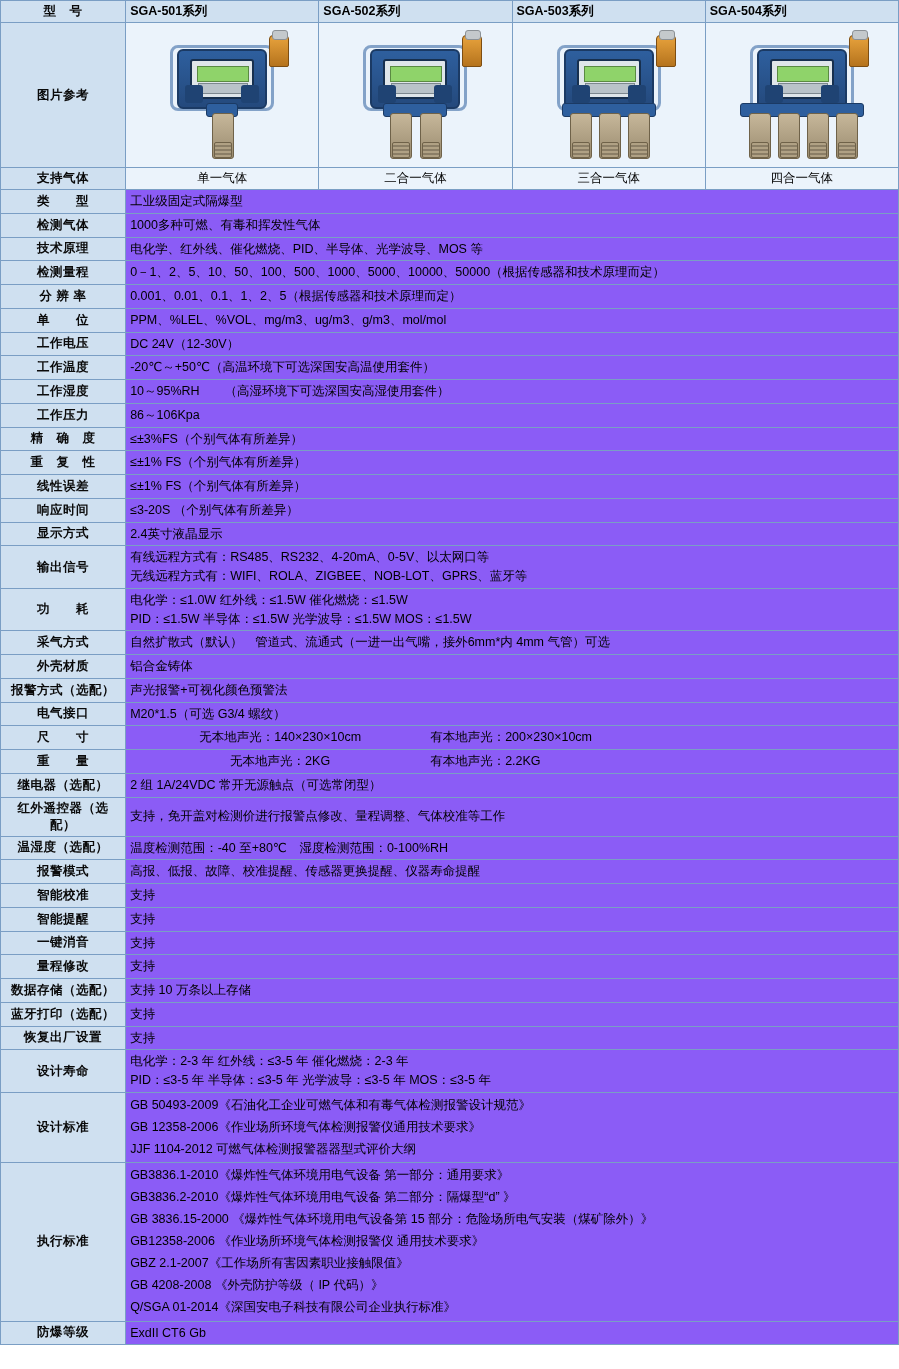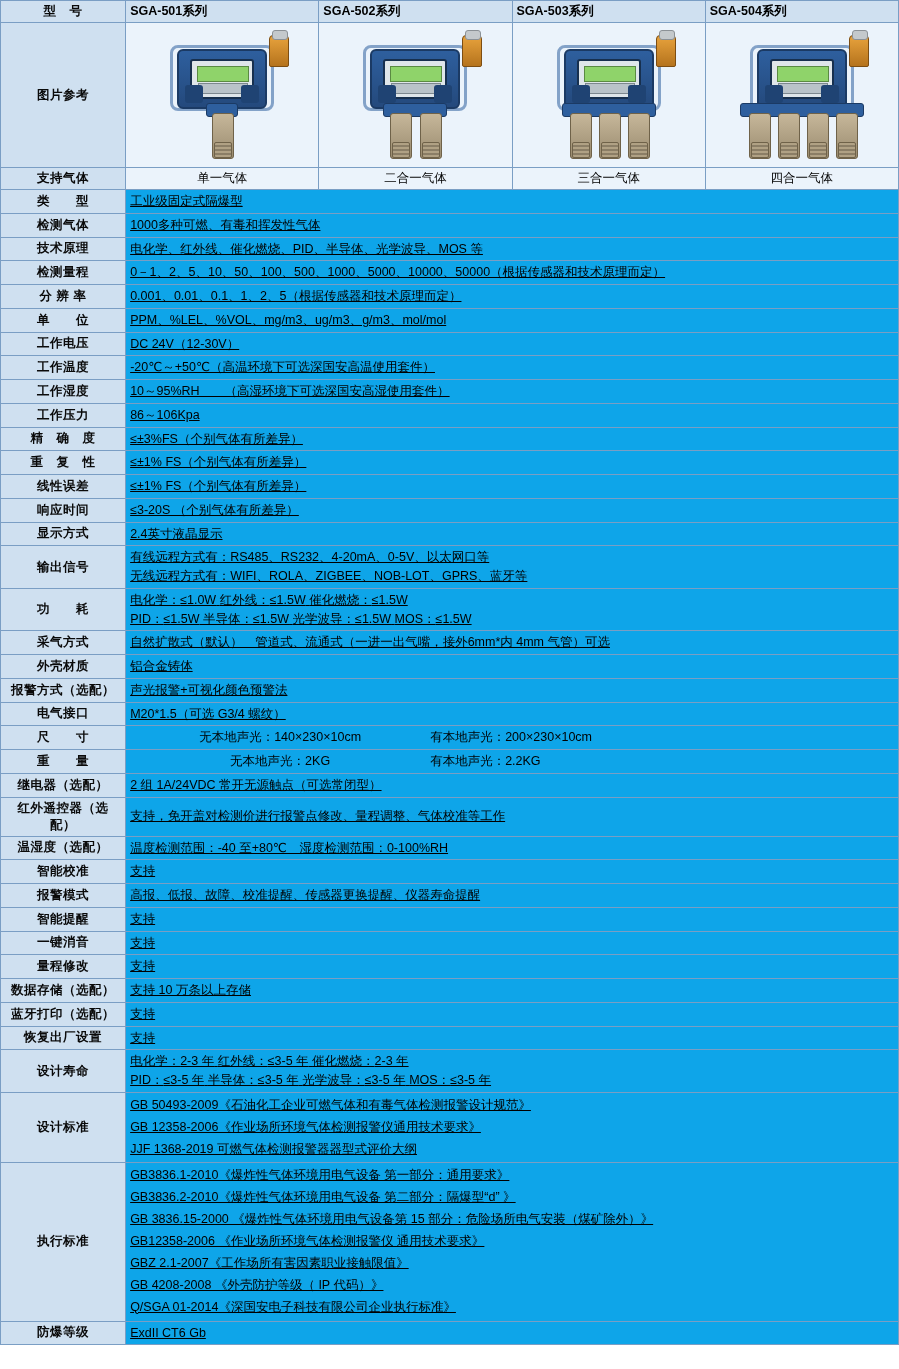--- a/index.html
+++ b/index.html
@@ -1,20 +1,20 @@
 <!DOCTYPE html>
 <html><head>
 <meta charset="utf-8">
 <style>
   html,body{margin:0;padding:0;background:#ffffff;}
   body{width:899px;font-family:"Liberation Sans","DejaVu Sans",sans-serif;color:#000;}
   table.spec{width:899px;border-collapse:collapse;table-layout:fixed;}
   table.spec td{border:1px solid #7a9ec4;vertical-align:middle;padding:2px 4px;font-size:12.5px;}
   td.label{width:125px;background:#cfe0f0;text-align:center;font-weight:bold;font-size:13px;color:#0a0a0a;letter-spacing:0.5px;}
-  td.val{background:#0ea5e9;padding-left:8px;font-size:12.5px;line-height:1.5;text-decoration:underline;}
+  td.val{background:#8b5cf6;padding-left:8px;font-size:12.5px;line-height:1.5;}
   td.modelhead{background:#cfe0f0;font-weight:bold;font-size:13px;}
   td.imgcell{background:#ebf3fb;text-align:center;padding:4px 0;}
   td.gascell{background:#ebf3fb;text-align:center;font-size:12.5px;}
   .row-h{height:22px;}
   .multi{line-height:1.85;margin-left:45px;}
   .w1{width:150px;}
   .w2{width:140px;}
   .w3{width:150px;}
   .sizecol1{display:inline-block;width:300px;text-align:center;}
   .sizecol2{display:inline-block;}
@@ -256,26 +256,26 @@
       </tr>
     <tr class="row-h">
         <td class="label">红外遥控器（选配）</td>
         <td class="val" colspan="4">支持，免开盖对检测价进行报警点修改、量程调整、气体校准等工作</td>
       </tr>
     <tr class="row-h">
         <td class="label">温湿度（选配）</td>
         <td class="val" colspan="4">温度检测范围：-40 至+80℃　湿度检测范围：0-100%RH</td>
       </tr>
     <tr class="row-h">
-        <td class="label">智能校准</td>
-        <td class="val" colspan="4">支持</td>
-      </tr>
-    <tr class="row-h">
         <td class="label">报警模式</td>
         <td class="val" colspan="4">高报、低报、故障、校准提醒、传感器更换提醒、仪器寿命提醒</td>
+      </tr>
+    <tr class="row-h">
+        <td class="label">智能校准</td>
+        <td class="val" colspan="4">支持</td>
       </tr>
     <tr class="row-h">
         <td class="label">智能提醒</td>
         <td class="val" colspan="4">支持</td>
       </tr>
     <tr class="row-h">
         <td class="label">一键消音</td>
         <td class="val" colspan="4">支持</td>
       </tr>
     <tr class="row-h">
@@ -310,21 +310,21 @@
           <span><span>MOS：</span><span>≤3-5 年</span></span>
         </div>
       </td>
     </tr>
 
     <tr>
       <td class="label">设计标准</td>
       <td class="val" colspan="4">
         <div class="detline">GB 50493-2009《石油化工企业可燃气体和有毒气体检测报警设计规范》</div>
         <div class="detline">GB 12358-2006《作业场所环境气体检测报警仪通用技术要求》</div>
-        <div class="detline">JJF 1368-2019 可燃气体检测报警器器型式评价大纲</div>
+        <div class="detline">JJF 1104-2012 可燃气体检测报警器器型式评价大纲</div>
       </td>
     </tr>
 
     <tr>
       <td class="label">执行标准</td>
       <td class="val" colspan="4">
         <div class="detline">GB3836.1-2010《爆炸性气体环境用电气设备 第一部分：通用要求》</div>
         <div class="detline">GB3836.2-2010《爆炸性气体环境用电气设备 第二部分：隔爆型“d” 》</div>
         <div class="detline">GB 3836.15-2000 《爆炸性气体环境用电气设备第 15 部分：危险场所电气安装（煤矿除外）》</div>
         <div class="detline">GB12358-2006 《作业场所环境气体检测报警仪 通用技术要求》</div>

